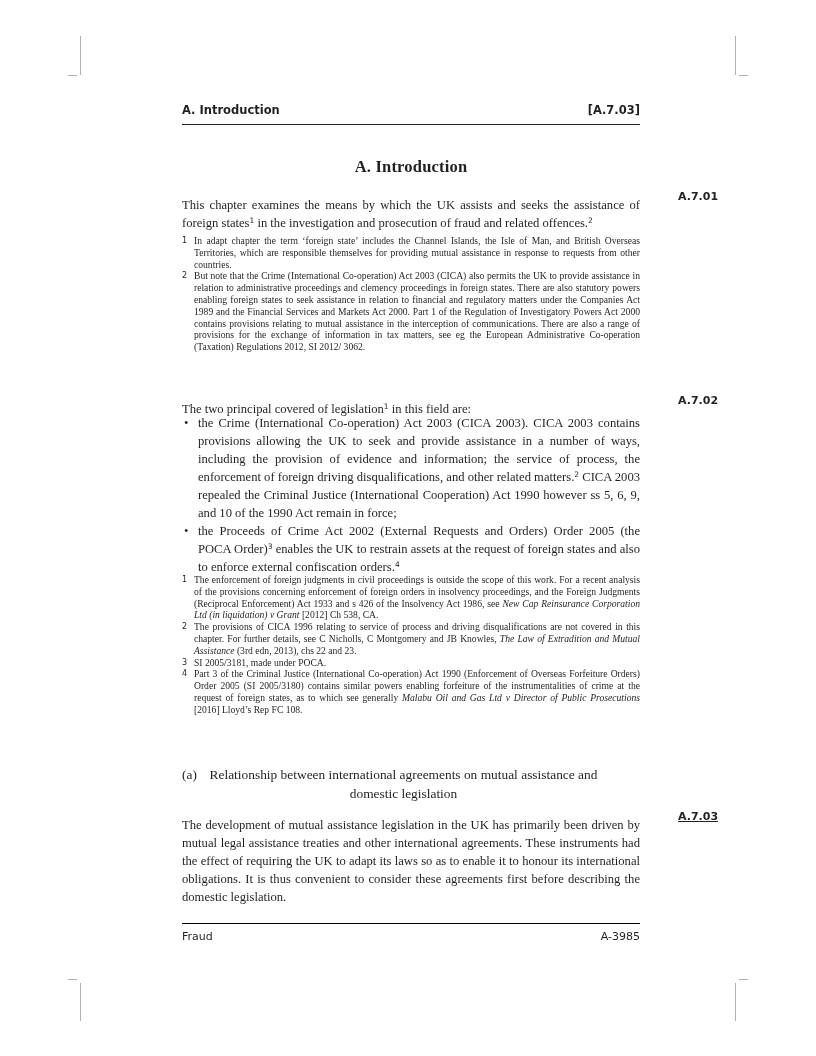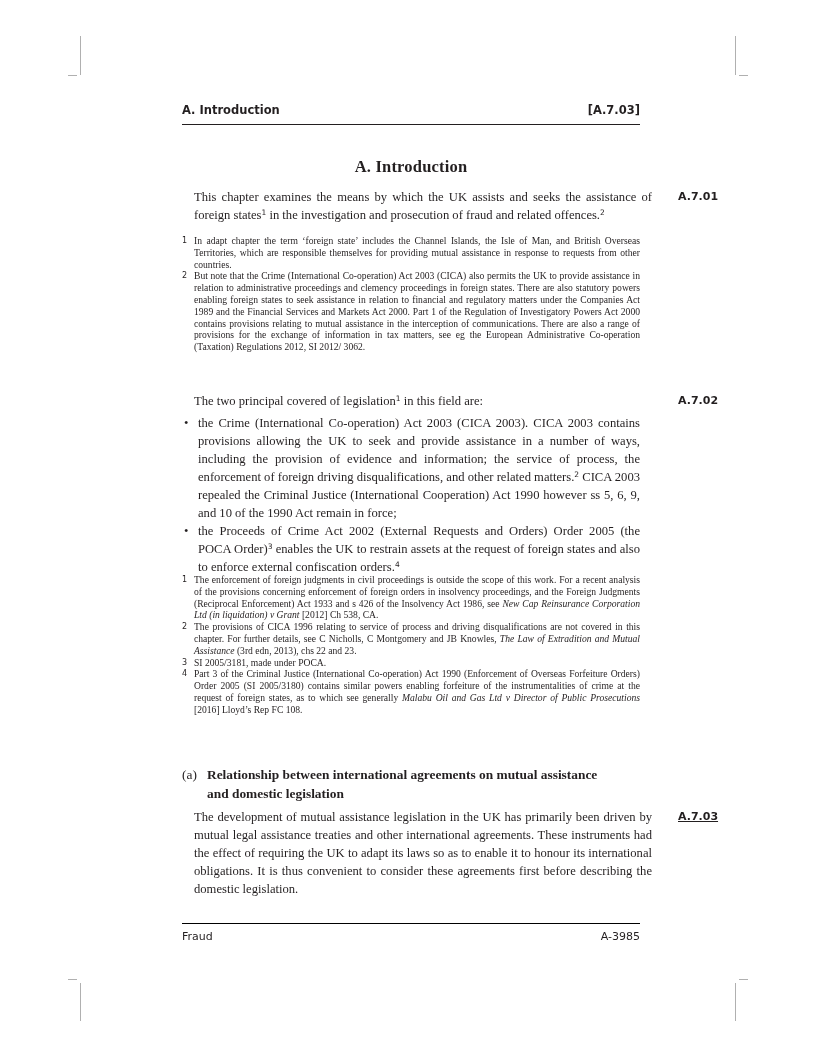--- a/index.html
+++ b/index.html
@@ -8,41 +8,41 @@
   .page { position: absolute; left: 182px; top: 0; width: 458px; }
 
   .running-head { position: absolute; top: 102px; left: 0; width: 458px; height: 22px;
     border-bottom: 1px solid #231f20; display: flex; justify-content: space-between;
     font-family: "DejaVu Sans", "Liberation Sans", sans-serif; font-weight: bold; font-size: 11.5px; }
   .running-head span { line-height: 16px; }
 
   .chapter-title { position: absolute; top: 157px; left: 0; width: 458px; text-align: center;
     font-family: "Liberation Serif", serif; font-size: 16.5px; font-weight: bold; letter-spacing: 0.2px; }
 
-  .para { position: absolute; left: 12px; width: 458px; font-family: "Liberation Serif", serif;
-    font-size: 12.6px; line-height: 18px; text-align: justify; }
+  .para { position: absolute; left: 0; width: 458px; font-family: "Liberation Serif", serif;
+    font-size: 12.6px; line-height: 18px; text-align: justify; margin-top: 8px; }
   .marker { position: absolute; left: 496px; font-family: "DejaVu Sans", "Liberation Sans", sans-serif;
     font-weight: bold; font-size: 11px; }
   sup { font-family: "DejaVu Sans", sans-serif; font-size: 7.5px; vertical-align: 4px; line-height: 0; }
 
   .footnotes { position: absolute; left: 0; width: 458px; font-family: "Liberation Serif", serif;
     font-size: 9.6px; line-height: 11.8px; text-align: justify; }
   .fn { position: relative; padding-left: 12px; }
   .fn .num { position: absolute; left: 0; top: 0; font-family: "DejaVu Sans", sans-serif; font-size: 8px; }
   .fn i { font-style: italic; }
 
   .bullets { position: absolute; left: 0; width: 458px; font-family: "Liberation Serif", serif;
     font-size: 12.6px; line-height: 18px; text-align: justify; }
   .bullet { position: relative; padding-left: 16px; }
   .bullet .dot { position: absolute; left: 2px; top: 0; }
 
   .subhead { position: absolute; left: 0; top: 766px; width: 458px; font-family: "Liberation Serif", serif;
     font-size: 13.4px; line-height: 18.5px; }
   .subhead .lbl { position: absolute; left: 0; top: 0; font-weight: normal; }
-  .subhead .txt { padding-left: 25px; font-weight: bold; }
+  .subhead .txt { padding-left: 25px; font-weight: normal; text-align: center; }
 
   .running-foot { position: absolute; top: 923px; left: 0; width: 458px; border-top: 1px solid #000000;
     display: flex; justify-content: space-between; padding-top: 6px;
     font-family: "DejaVu Sans", "Liberation Sans", sans-serif; font-size: 11px; }
 </style>
 </head>
 <body>
 
 <div class="crop" style="left:80px;top:36px;width:1px;height:39px;"></div>
 <div class="crop" style="left:68px;top:75px;width:9px;height:1px;"></div>

